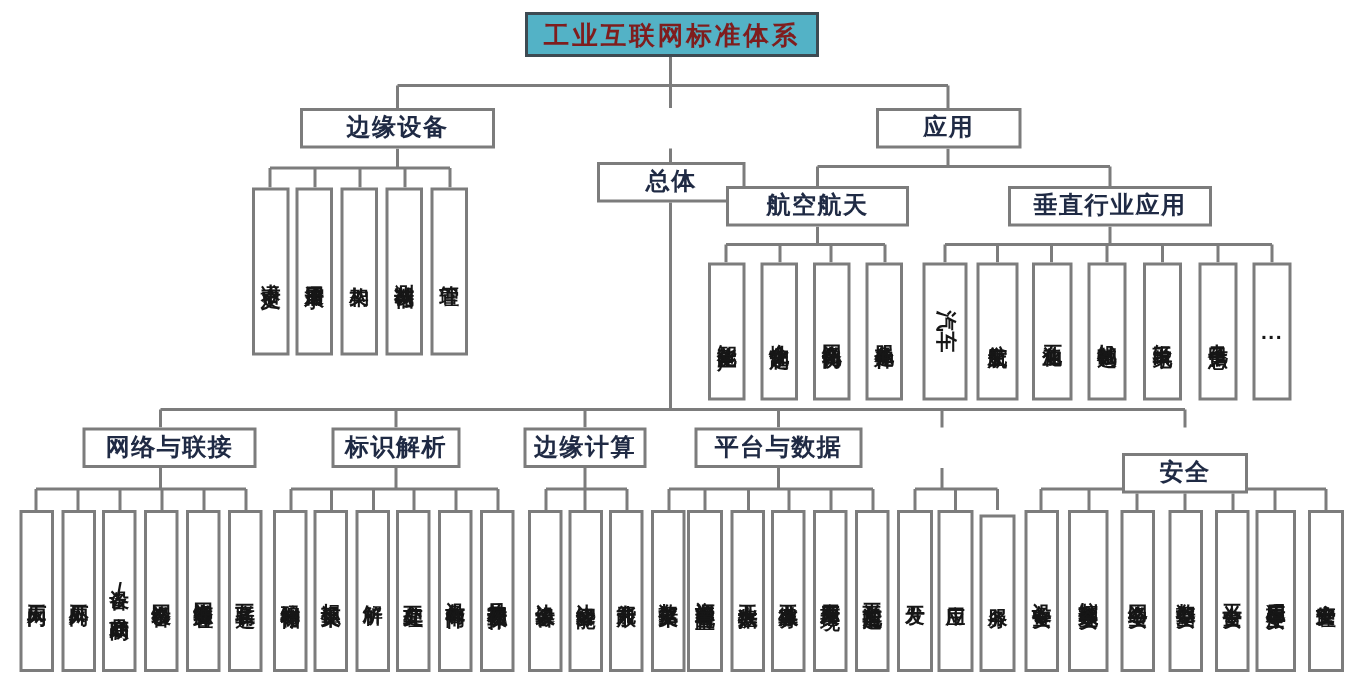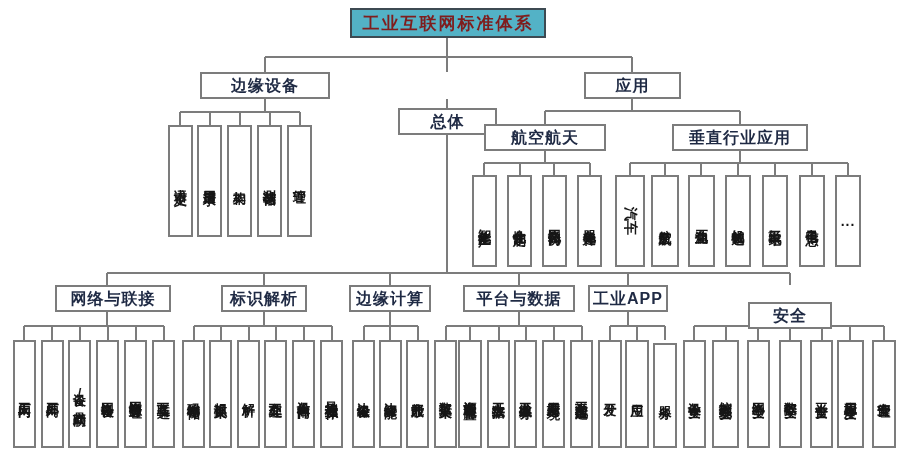--- a/index.html
+++ b/index.html
@@ -88,21 +88,20 @@
   <div class="box vbox" style="left:688px;top:175px;width:27px;height:92px;">石油化工</div>
   <div class="box vbox" style="left:725px;top:175px;width:26px;height:92px;">机械制造</div>
   <div class="box vbox" style="left:762px;top:175px;width:26px;height:92px;">轻工家电</div>
   <div class="box vbox" style="left:799px;top:175px;width:26px;height:92px;">电子信息</div>
   <div class="box dots" style="left:835px;top:175px;width:26px;height:92px;">...</div>
 
   <div class="box hdr" style="left:55px;top:285px;width:116px;height:27px;">网络与联接</div>
   <div class="box hdr" style="left:221px;top:285px;width:86px;height:27px;">标识解析</div>
   <div class="box hdr" style="left:349px;top:285px;width:82px;height:27px;">边缘计算</div>
   <div class="box hdr" style="left:463px;top:285px;width:112px;height:27px;">平台与数据</div>
-  <div class="box hdr" style="left:588px;top:285px;width:80px;height:27px;">工业APP</div>
   <div class="box hdr" style="left:748px;top:285px;width:84px;height:27px;margin-top:17px;">安全</div>
 
   <div class="box vbox" style="left:13px;top:340px;width:23px;height:108px;">工厂内网</div>
   <div class="box vbox" style="left:41px;top:340px;width:23px;height:108px;">工厂外网</div>
   <div class="box vbox" style="left:68px;top:340px;width:23px;height:108px;">设备/产品联网</div>
   <div class="box vbox" style="left:96px;top:340px;width:23px;height:108px;">网络设备</div>
   <div class="box vbox" style="left:124px;top:340px;width:23px;height:108px;">网络资源管理</div>
   <div class="box vbox" style="left:152px;top:340px;width:23px;height:108px;">互联互通</div>
 
   <div class="box vbox" style="left:182px;top:340px;width:23px;height:108px;">编码与存储</div>

